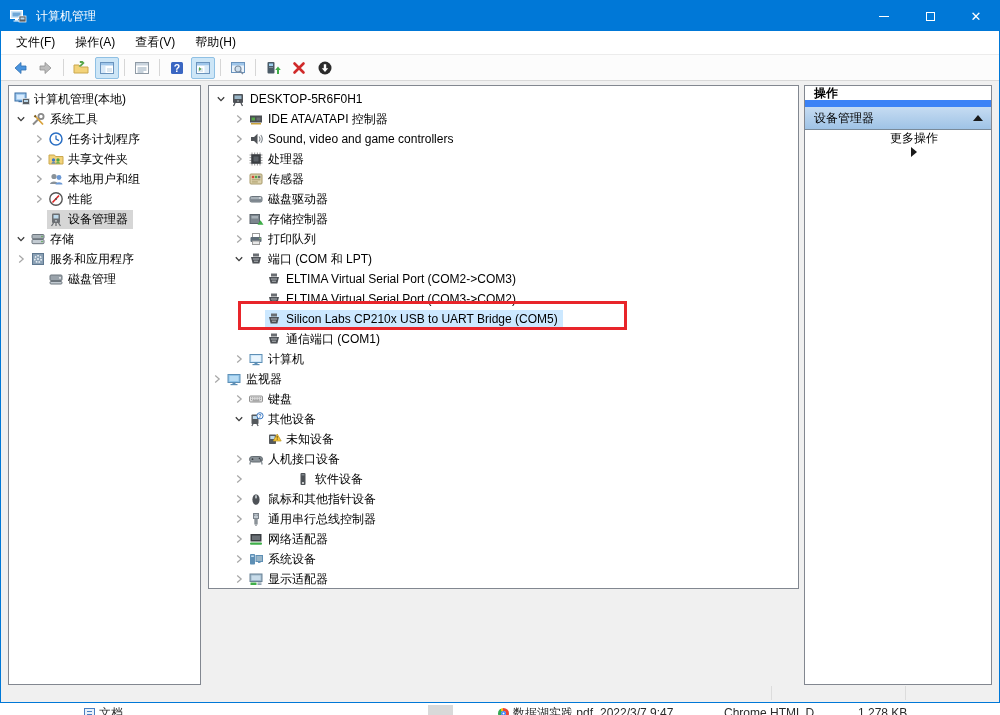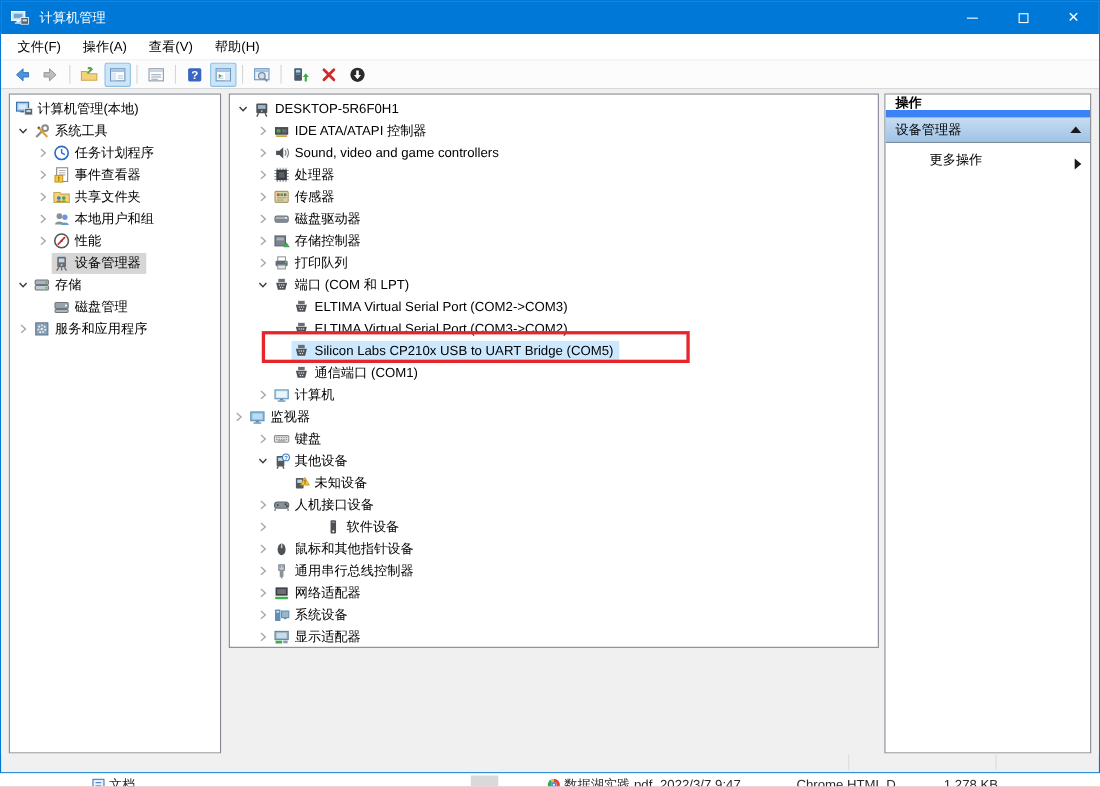--- a/index.html
+++ b/index.html
@@ -41,21 +41,21 @@
   .sel-blue { background:var(--c-selblue,#cce8ff); }
   .tlabel { padding:0 3px; }
 
   .redbox { position:absolute; left:29px; top:215px; width:389px; height:29px; border:3px solid var(--c-red,#e8252a); }
 
   
   .ap-title { height:21px; display:flex; align-items:center; padding-left:9px; font-weight:bold; border-bottom:7px solid #3b82f6; background:#fff; }
   .ap-section { height:23px; display:flex; align-items:center; padding:0 8px 0 9px; background:linear-gradient(#c6dcf2,#9fc3e6); border-bottom:1px solid #7a8a99; }
   .ap-section .lbl { flex:1; }
   .tri-up { width:0; height:0; border-left:5px solid transparent; border-right:5px solid transparent; border-bottom:6px solid #1a1a1a; }
-  .ap-more { height:24px; display:flex; align-items:flex-end; padding:0 8px 0 40px; }
+  .ap-more { height:24px; display:flex; align-items:center; padding:0 8px 0 40px;flex-direction:column; }
   .ap-more .lbl { flex:1; }
   .tri-right { width:0; height:0; border-top:5px solid transparent; border-bottom:5px solid transparent; border-left:6px solid #1a1a1a; }
 
   .statusbar { position:absolute; left:1px; right:1px; bottom:1px; height:16px; background:#f0f0f0; }
   .sb-div { position:absolute; top:1px; bottom:1px; width:1px; background:#dcdcdc; }
 
   
   .behind { position:absolute; left:0; top:703px; width:1000px; height:12px; background:#fff; overflow:hidden; }
   .b-item { position:absolute; top:2px; height:16px; display:flex; align-items:center; gap:4px; color:#2b2b2b; }
   .doc-ico { width:11px; height:11px; border:1px solid #4a7fc0; background:#e8f1fb; position:relative; }
@@ -235,38 +235,20 @@
             </div>
             <div class="trow" style="padding-left: 22px;">
               <span class="chev">
                 <svg width="10" height="10" viewBox="0 0 10 10">
                   <path d="M3.2 1.5 L7.2 5 L3.2 8.5" fill="none" stroke="#a6a6a6" stroke-width="1.2"></path>
                 </svg>
               </span>
               <span class="selwrap">
                 <span class="ticon">
                   <svg width="16" height="16" viewBox="0 0 16 16">
-                    <rect x="3.5" y="1.5" width="10" height="12.5" fill="#fff" stroke="#8a8a8a"></rect>
-                    <path d="M5.5 4 h6 M5.5 6 h6 M5.5 8 h6" stroke="#b5b5b5" stroke-width="1"></path>
-                    <rect x="2" y="8.5" width="7" height="6" fill="#f7c843" stroke="#c89a20"></rect>
-                    <text x="5.5" y="13.5" font-size="6" font-weight="bold" fill="#6a4f00" text-anchor="middle" font-family="Liberation Sans,sans-serif">!</text>
-                  </svg>
-                </span>
-                <span class="tlabel">事件查看器</span>
-              </span>
-            </div>
-            <div class="trow" style="padding-left: 22px;">
-              <span class="chev">
-                <svg width="10" height="10" viewBox="0 0 10 10">
-                  <path d="M3.2 1.5 L7.2 5 L3.2 8.5" fill="none" stroke="#a6a6a6" stroke-width="1.2"></path>
-                </svg>
-              </span>
-              <span class="selwrap">
-                <span class="ticon">
-                  <svg width="16" height="16" viewBox="0 0 16 16">
                     <path d="M1 4 h5.5 l1 1.5 H15 V13 H1 Z" fill="#f3d37a" stroke="#caa84f"></path>
                     <circle cx="5.5" cy="9" r="1.7" fill="#3f77c4"></circle>
                     <path d="M3.3 12.5 c0-1.6 4.4-1.6 4.4 0 Z" fill="#3f77c4"></path>
                     <circle cx="10" cy="9" r="1.7" fill="#4aa64a"></circle>
                     <path d="M7.8 12.5 c0-1.6 4.4-1.6 4.4 0 Z" fill="#4aa64a"></path>
                   </svg>
                 </span>
                 <span class="tlabel">共享文件夹</span>
               </span>
             </div>
@@ -330,48 +312,48 @@
                   <svg width="16" height="16" viewBox="0 0 16 16">
                     <rect x="2" y="3.5" width="12" height="4.2" rx="1" fill="#aab3ba" stroke="#6d767e"></rect>
                     <rect x="2" y="8.5" width="12" height="4.2" rx="1" fill="#c3cbd2" stroke="#6d767e"></rect>
                     <circle cx="12" cy="5.6" r="0.8" fill="#57a64a"></circle>
                     <circle cx="12" cy="10.6" r="0.8" fill="#57a64a"></circle>
                   </svg>
                 </span>
                 <span class="tlabel">存储</span>
               </span>
             </div>
+            <div class="trow" style="padding-left: 4px;">
+              <span class="chev">
+                <svg width="10" height="10" viewBox="0 0 10 10">
+                  <path d="M3.2 1.5 L7.2 5 L3.2 8.5" fill="none" stroke="#a6a6a6" stroke-width="1.2"></path>
+                </svg>
+              </span>
+              <span class="selwrap">
+                <span class="ticon">
+                  <svg width="16" height="16" viewBox="0 0 16 16">
+                    <rect x="2.5" y="2.5" width="11" height="11" fill="#8aa0b4" stroke="#5f7890"></rect>
+                    <circle cx="8" cy="8" r="3.2" fill="none" stroke="#e7eef4" stroke-width="1.6" stroke-dasharray="1.6 1.2"></circle>
+                    <circle cx="8" cy="8" r="1.1" fill="#e7eef4"></circle>
+                  </svg>
+                </span>
+                <span class="tlabel">服务和应用程序</span>
+              </span>
+            </div>
             <div class="trow" style="padding-left: 22px;">
               <span class="spacer"></span>
               <span class="selwrap">
                 <span class="ticon">
                   <svg width="16" height="16" viewBox="0 0 16 16">
                     <rect x="2" y="4" width="12" height="5.5" rx="1" fill="#9aa3ab" stroke="#6d767e"></rect>
                     <circle cx="12" cy="6.8" r="0.9" fill="#fff"></circle>
                     <rect x="2" y="10.5" width="12" height="2.5" rx="1" fill="#c3cbd2" stroke="#6d767e"></rect>
                   </svg>
                 </span>
                 <span class="tlabel">磁盘管理</span>
-              </span>
-            </div>
-            <div class="trow" style="padding-left: 4px;">
-              <span class="chev">
-                <svg width="10" height="10" viewBox="0 0 10 10">
-                  <path d="M3.2 1.5 L7.2 5 L3.2 8.5" fill="none" stroke="#a6a6a6" stroke-width="1.2"></path>
-                </svg>
-              </span>
-              <span class="selwrap">
-                <span class="ticon">
-                  <svg width="16" height="16" viewBox="0 0 16 16">
-                    <rect x="2.5" y="2.5" width="11" height="11" fill="#8aa0b4" stroke="#5f7890"></rect>
-                    <circle cx="8" cy="8" r="3.2" fill="none" stroke="#e7eef4" stroke-width="1.6" stroke-dasharray="1.6 1.2"></circle>
-                    <circle cx="8" cy="8" r="1.1" fill="#e7eef4"></circle>
-                  </svg>
-                </span>
-                <span class="tlabel">服务和应用程序</span>
               </span>
             </div>
           </div>
       </div>
 
       <div class="panel" id="center-panel">
         <div class="tree" id="device-tree">
             <div class="trow" style="padding-left: 4px;">
               <span class="chev">
                 <svg width="10" height="10" viewBox="0 0 10 10">

